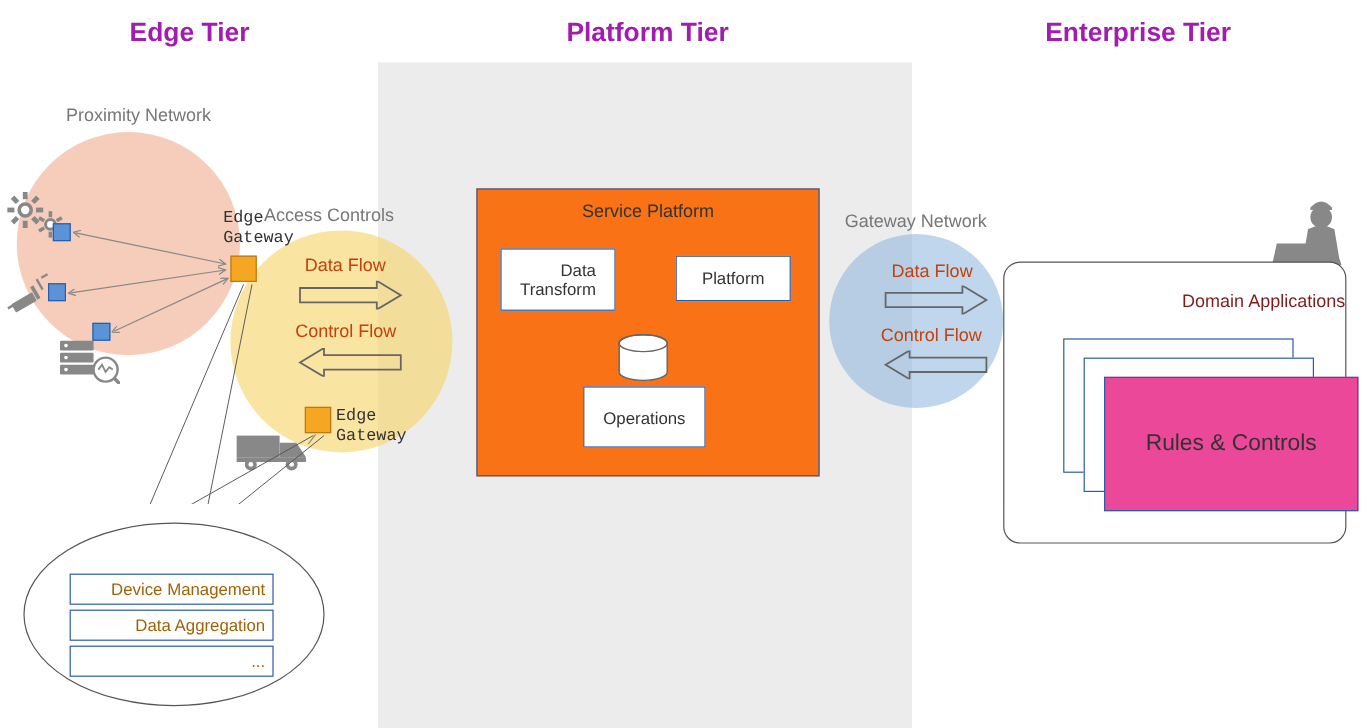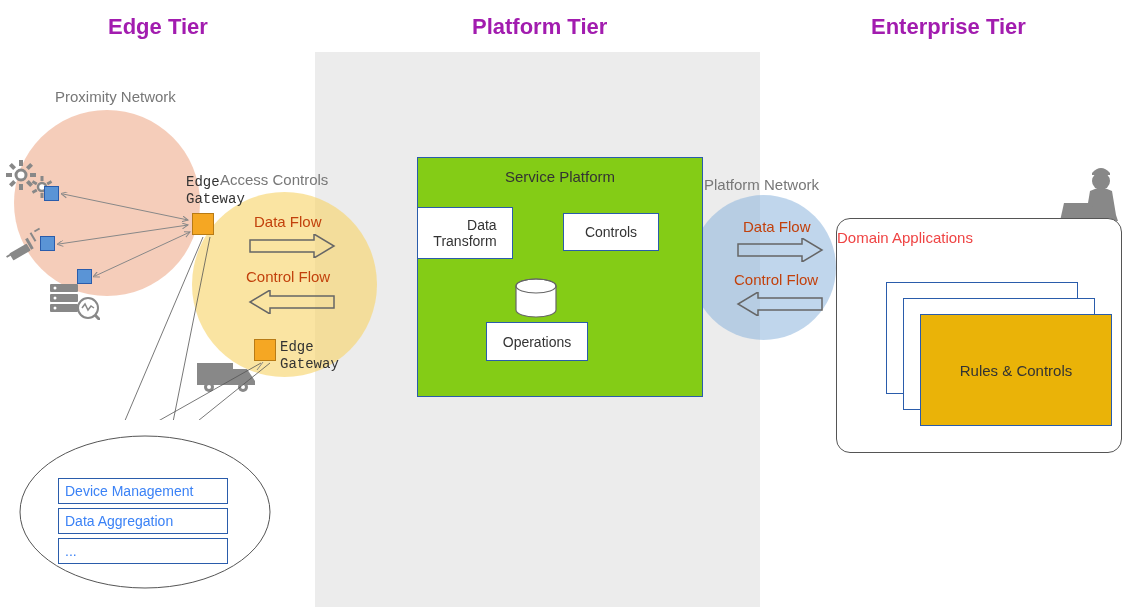--- a/index.html
+++ b/index.html
@@ -40,23 +40,23 @@
     font-family: Liberation Mono, monospace;
   }
   .circle {
     position: absolute;
     border-radius: 50%;
   }
   .small-box {
     border: 1px solid #2a5cab;
     background: #fff;
     font-size: 14px;
-    color: #3b82f6;
+    color: #a16207;
     padding: 4px 6px;
-    text-align: left;
+    text-align: right;
   }
   svg { position: absolute; }
   .flow-label {
     position: absolute;
     font-size: 15px;
     color: #c2410c;
   }
 </style>
 </head>
 <body>
@@ -66,21 +66,21 @@
 <div class="tier-header" style="left:108px">Edge Tier</div>
 <div class="tier-header" style="left:472px">Platform Tier</div>
 <div class="tier-header" style="left:871px">Enterprise Tier</div>
 
 <div class="label" style="left:55px; top:88px">Proximity Network</div>
 <div class="circle" style="left:14px; top:110px; width:186px; height:186px; background:rgba(232,144,101,0.45)"></div>
 
 <div class="label" style="left:220px; top:171px">Access Controls</div>
 <div class="circle" style="left:192px; top:192px; width:185px; height:185px; background:rgba(247,213,112,0.65)"></div>
 
-<div class="label" style="left:704px; top:176px">Platform Network</div>
+<div class="label" style="left:704px; top:176px">Gateway Network</div>
 <div class="circle" style="left:691px; top:195px; width:145px; height:145px; background:rgba(140,180,220,0.55)"></div>
 
 <svg style="left:6px; top:160px; width:52px; height:42px" viewBox="0 0 52 42">
   <g fill="#888">
     <circle cx="15" cy="15" r="5" fill="#fff" stroke="#888" stroke-width="3"></circle>
     <g transform="translate(15,15)">
       <rect x="-2" y="-15" width="4" height="6" transform="rotate(0)"></rect>
       <rect x="-2" y="-15" width="4" height="6" transform="rotate(45)"></rect>
       <rect x="-2" y="-15" width="4" height="6" transform="rotate(90)"></rect>
       <rect x="-2" y="-15" width="4" height="6" transform="rotate(135)"></rect>
@@ -188,44 +188,44 @@
 
 <div class="flow-label" style="left:743px; top:218px">Data Flow</div>
 <svg style="left:736px; top:238px; width:88px; height:24px" viewBox="0 0 88 24">
   <path d="M2 6 L66 6 L66 0 L86 12 L66 24 L66 18 L2 18 Z" fill="none" stroke="#666" stroke-width="1.5"></path>
 </svg>
 <div class="flow-label" style="left:734px; top:271px">Control Flow</div>
 <svg style="left:736px; top:292px; width:88px; height:24px" viewBox="0 0 88 24">
   <path d="M86 6 L22 6 L22 0 L2 12 L22 24 L22 18 L86 18 Z" fill="none" stroke="#666" stroke-width="1.5"></path>
 </svg>
 
-<div style="position:absolute; left:397px; top:157px; width:286px; height:240px; border:1px solid #2a5cab; background:#84cc16;margin-left:20px;">
+<div style="position:absolute; left:397px; top:157px; width:286px; height:240px; border:1px solid #2a5cab; background:#f97316;">
   <div style="text-align:center; font-size:15px; color:#333; margin-top:10px">Service Platform</div>
 </div>
 <div style="position:absolute; left:417px; top:207px; width:96px; height:52px; border:1px solid #2a5cab; background:#fff; font-size:14px; color:#333; display:flex; align-items:center; justify-content:center; text-align:right; white-space:pre-line">Data
 Transform</div>
-<div style="position:absolute; left:563px; top:213px; width:96px; height:38px; border:1px solid #2a5cab; background:#fff; font-size:14px; color:#333; display:flex; align-items:center; justify-content:center">Controls</div>
+<div style="position:absolute; left:563px; top:213px; width:96px; height:38px; border:1px solid #2a5cab; background:#fff; font-size:14px; color:#333; display:flex; align-items:center; justify-content:center">Platform</div>
 
 <svg style="left:514px; top:278px; width:44px; height:42px" viewBox="0 0 44 42">
   <ellipse cx="22" cy="8" rx="20" ry="7" fill="#fff" stroke="#666" stroke-width="1.2"></ellipse>
   <path d="M2 8 L2 32 A20 7 0 0 0 42 32 L42 8" fill="#fff" stroke="#666" stroke-width="1.2"></path>
   <ellipse cx="22" cy="8" rx="20" ry="7" fill="none" stroke="#666" stroke-width="1.2"></ellipse>
 </svg>
-<div style="position:absolute; left:486px; top:322px; width:102px; height:39px; border:1px solid #2a5cab; background:#fff; font-size:14px; color:#333; display:flex; align-items:center; justify-content:center">Operations</div>
+<div style="position:absolute; left:486px; top:322px; width:102px; height:51px; border:1px solid #2a5cab; background:#fff; font-size:14px; color:#333; display:flex; align-items:center; justify-content:center">Operations</div>
 
 <svg style="left:1056px; top:165px; width:70px; height:64px" viewBox="0 0 70 64">
   <g fill="#888">
     <circle cx="45" cy="16" r="9"></circle>
     <path d="M36 8 Q45 -2 54 8 L54 10 L36 10 Z"></path>
     <rect x="44" y="4" width="2" height="4"></rect>
     <path d="M34 26 Q45 20 56 26 L60 50 L62 56 L26 56 L30 50 Z"></path>
     <path d="M8 38 L36 38 L40 56 L4 56 Z" fill="#888"></path>
     <rect x="2" y="54" width="42" height="4" rx="1"></rect>
   </g>
 </svg>
 
 <div style="position:absolute; left:836px; top:218px; width:286px; height:235px; border:1.5px solid #555; border-radius:14px; background:#fff;">
-  <div style="text-align:left; font-size:15px; color:#ef4444; margin-top:10px">Domain Applications</div>
+  <div style="text-align:right; font-size:15px; color:#7f1d1d; margin-top:24px">Domain Applications</div>
 </div>
 
 <div style="position:absolute; left:886px; top:282px; width:192px; height:112px; border:1px solid #2a5cab; background:#fff;"></div>
 <div style="position:absolute; left:903px; top:298px; width:192px; height:112px; border:1px solid #2a5cab; background:#fff;"></div>
-<div style="position:absolute; left:920px; top:314px; width:192px; height:112px; border:1px solid #2a5cab; background:#eab308; display:flex; align-items:center; justify-content:center; font-size:15px; color:#333">Rules &amp; Controls</div>
+<div style="position:absolute; left:920px; top:314px; width:212px; height:112px; border:1px solid #2a5cab; background:#ec4899; display:flex; align-items:center; justify-content:center; font-size:19px; color:#333">Rules &amp; Controls</div>
 
 </body></html>

